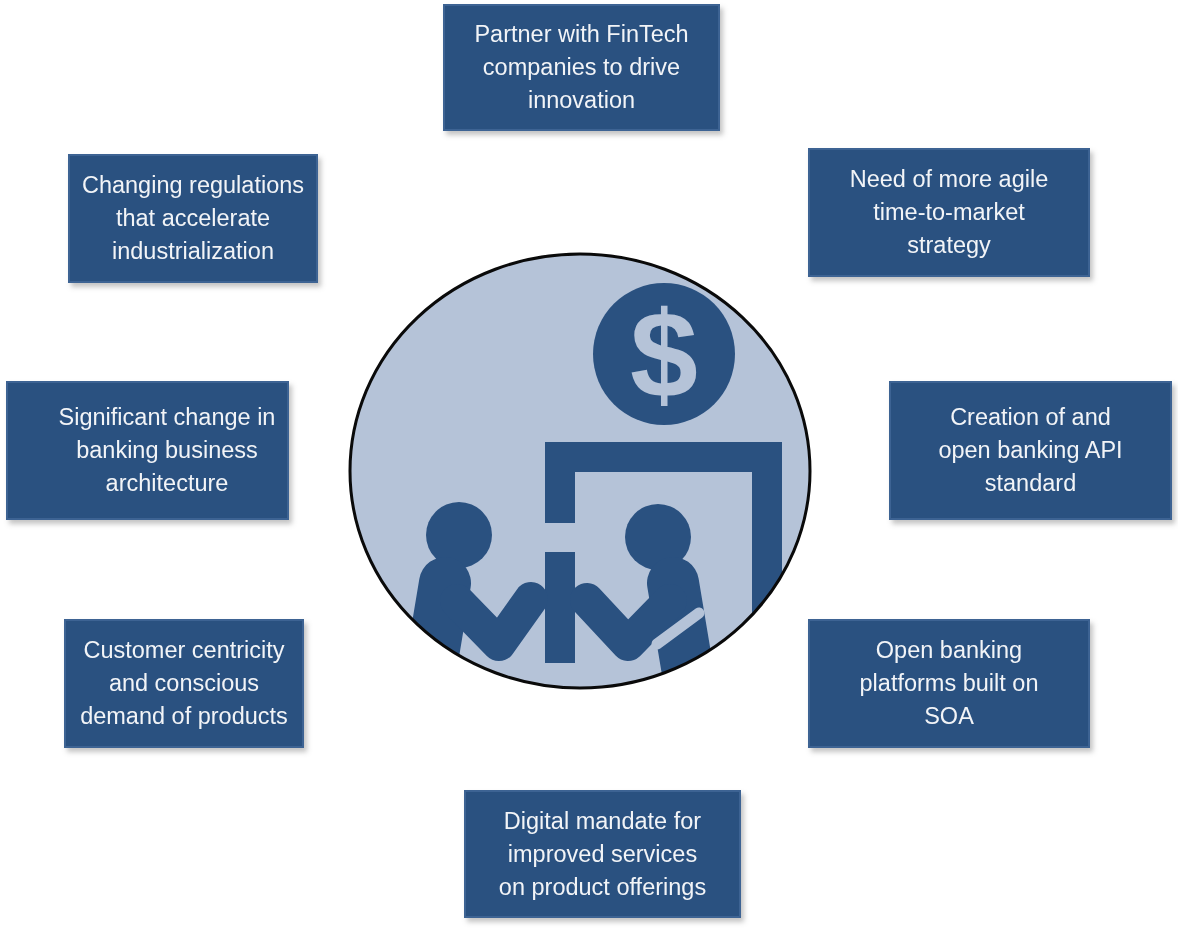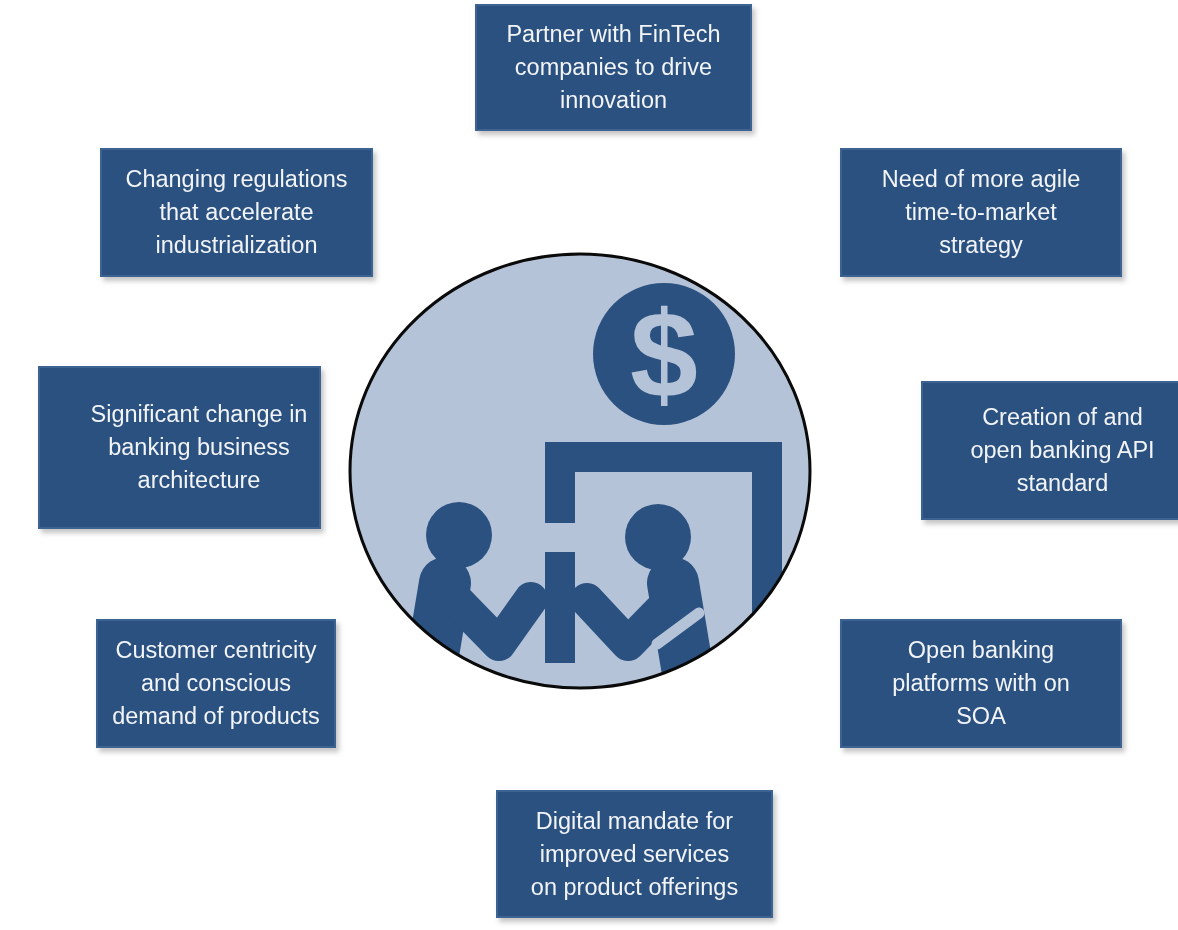--- a/index.html
+++ b/index.html
@@ -29,27 +29,26 @@
     box-shadow: 3px 4px 5px rgba(125,125,125,0.45);
     color: var(--text-color);
     display: flex;
     align-items: center;
     justify-content: center;
     text-align: center;
     font-size: 23.5px;
     line-height: 33px;
     white-space: pre-line;
     box-sizing: border-box;
-    margin-left: 32px;
   }
   
   .pos-top-center    { left: 443px; top: 4px;   width: 277px; height: 127px; }
-  .pos-upper-left    { left: 68px;  top: 148px; width: 273px; height: 129px; }
+  .pos-upper-left    { left: 68px;  top: 154px; width: 250px; height: 129px; }
   .pos-upper-right   { left: 808px; top: 148px; width: 282px; height: 129px; }
-  .pos-middle-left   { left: 6px;   top: 366px; width: 283px; height: 163px; padding-left: 39px; }
+  .pos-middle-left   { left: 6px;   top: 381px; width: 283px; height: 139px; padding-left: 39px; }
   .pos-middle-right  { left: 889px; top: 381px; width: 283px; height: 139px; }
   .pos-lower-left    { left: 64px;  top: 619px; width: 240px; height: 129px; }
   .pos-lower-right   { left: 808px; top: 619px; width: 282px; height: 129px; }
   .pos-bottom-center { left: 464px; top: 790px; width: 277px; height: 128px; }
 
   .center-wrap {
     position: absolute;
     left: 347px;
     top: 251px;
     width: 466px;
@@ -91,21 +90,21 @@
 
   <div class="box pos-middle-right">Creation of and
 open banking API
 standard</div>
 
   <div class="box pos-lower-left">Customer centricity
 and conscious
 demand of products</div>
 
   <div class="box pos-lower-right">Open banking
-platforms with on
+platforms built on
 SOA</div>
 
   <div class="box pos-bottom-center">Digital mandate for
 improved services
 on product offerings</div>
 
   <div class="center-wrap">
     <svg width="466" height="440" viewBox="0 0 466 440">
       <defs>
         <clipPath id="circleClip">

